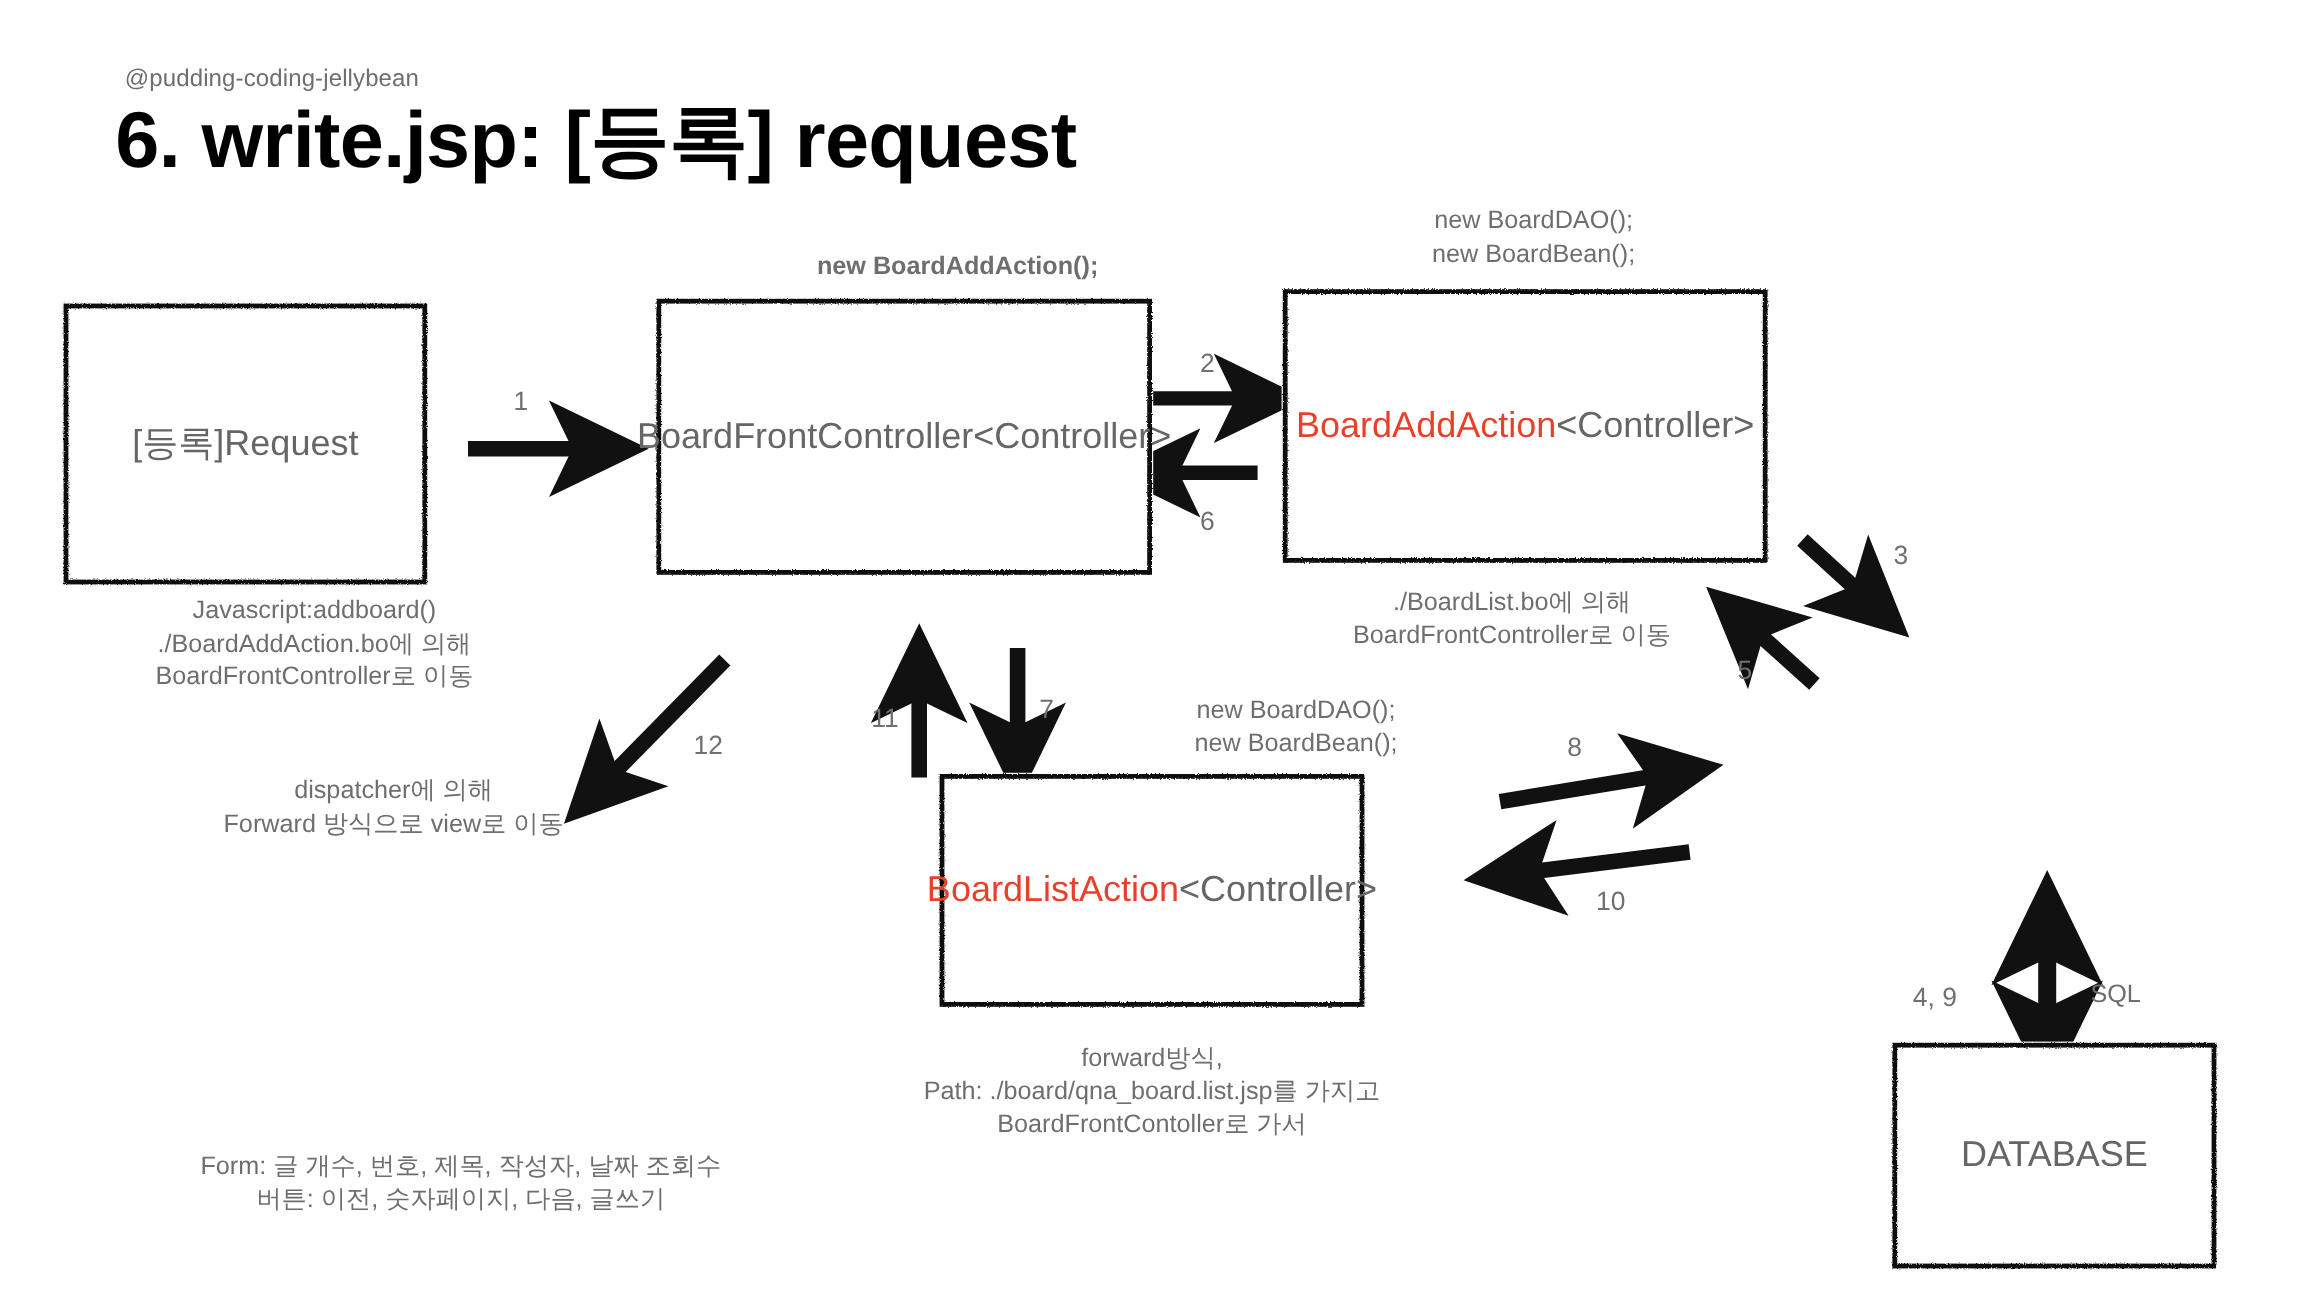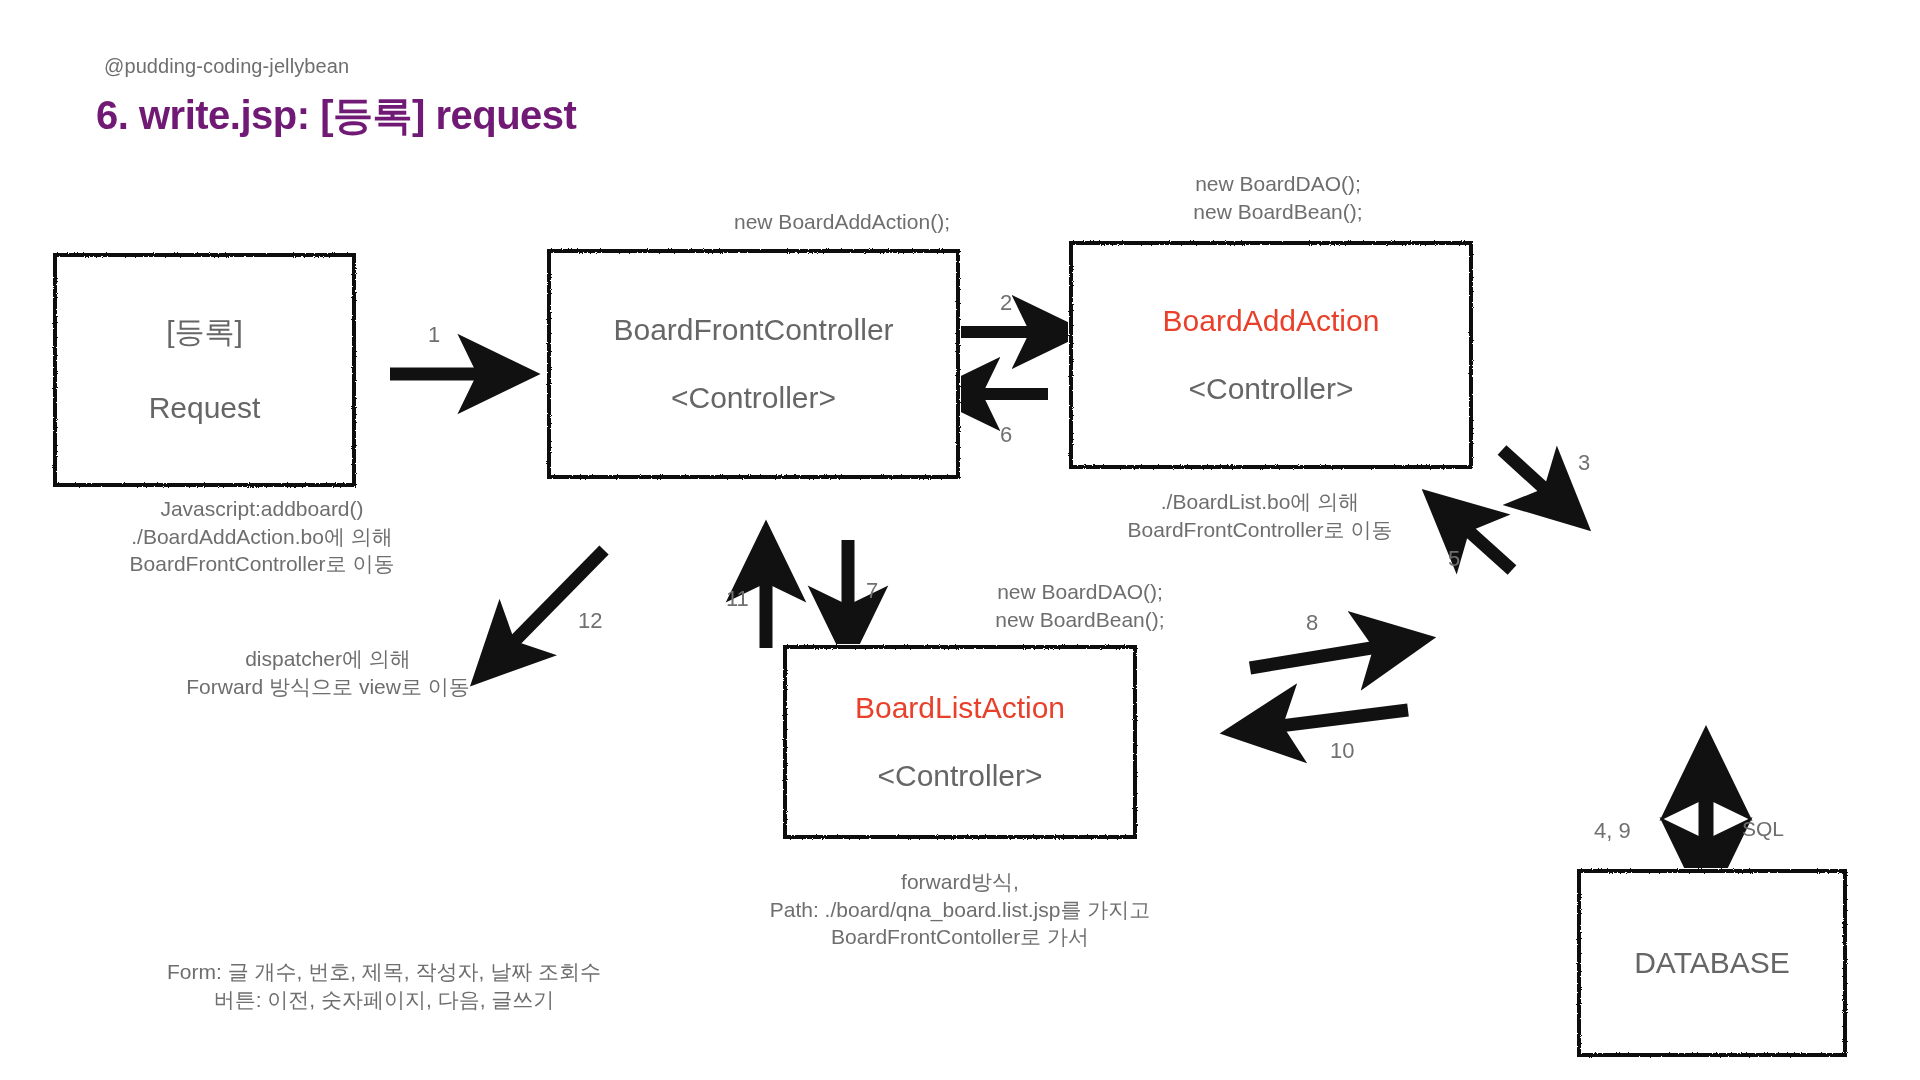--- a/index.html
+++ b/index.html
@@ -23,43 +23,43 @@
   .abs { position: absolute; }
 
   
   .handle {
     left: 104px; top: 55px;
     font-size: 20px;
     color: #6e6e6e;
     letter-spacing: 0.1px;
   }
   .title {
-    left: 96px; top: 88px;
-    font-size: 40px;
+    left: 96px; top: 72px;
+    font-size: 66px;
     font-weight: bold;
-    color: #701a75;
+    color: #000000;
     letter-spacing: -0.5px;
     white-space: nowrap;
   }
 
   
   .box {
     position: absolute;
     background: #ffffff;
     box-sizing: border-box;
   }
   .box .edge {
     position: absolute;
     inset: 0;
   }
   .box-inner {
     position: absolute;
     inset: 0;
     display: flex;
-    flex-direction: column;
+    flex-direction: row;
     align-items: center;
     justify-content: center;
     text-align: right;
   }
   .box-line {
     font-size: 30px;
     color: #666666;
     line-height: 1.12;
   }
   .box-line.tight { line-height: 1.05; }
@@ -210,21 +210,21 @@
 
   <div class="box" style="left:1576px; top:868px; width:272px; height:190px;">
     <svg class="edge" viewBox="0 0 272 190" preserveAspectRatio="none">
       <rect x="3" y="3" width="266" height="184" fill="#ffffff" stroke="#111111" stroke-width="4" filter="url(#rough)"></rect>
     </svg>
     <div class="box-inner">
       <div class="box-line">DATABASE</div>
     </div>
   </div>
 
-  <div class="note center" style="left:672px; top:208px; width:340px;">new BoardAddAction();</div>
+  <div class="note center" style="left:628px; top:208px; width:340px;font-weight:bold;">new BoardAddAction();</div>
 
   <div class="note center" style="left:1128px; top:170px; width:300px;">new BoardDAO();
 new BoardBean();</div>
 
   <div class="note left" style="left:52px; top:495px; width:420px;">Javascript:addboard()
 ./BoardAddAction.bo에 의해
 BoardFrontController로 이동</div>
 
   <div class="note center" style="left:1050px; top:488px; width:420px;">./BoardList.bo에 의해
 BoardFrontController로 이동</div>

